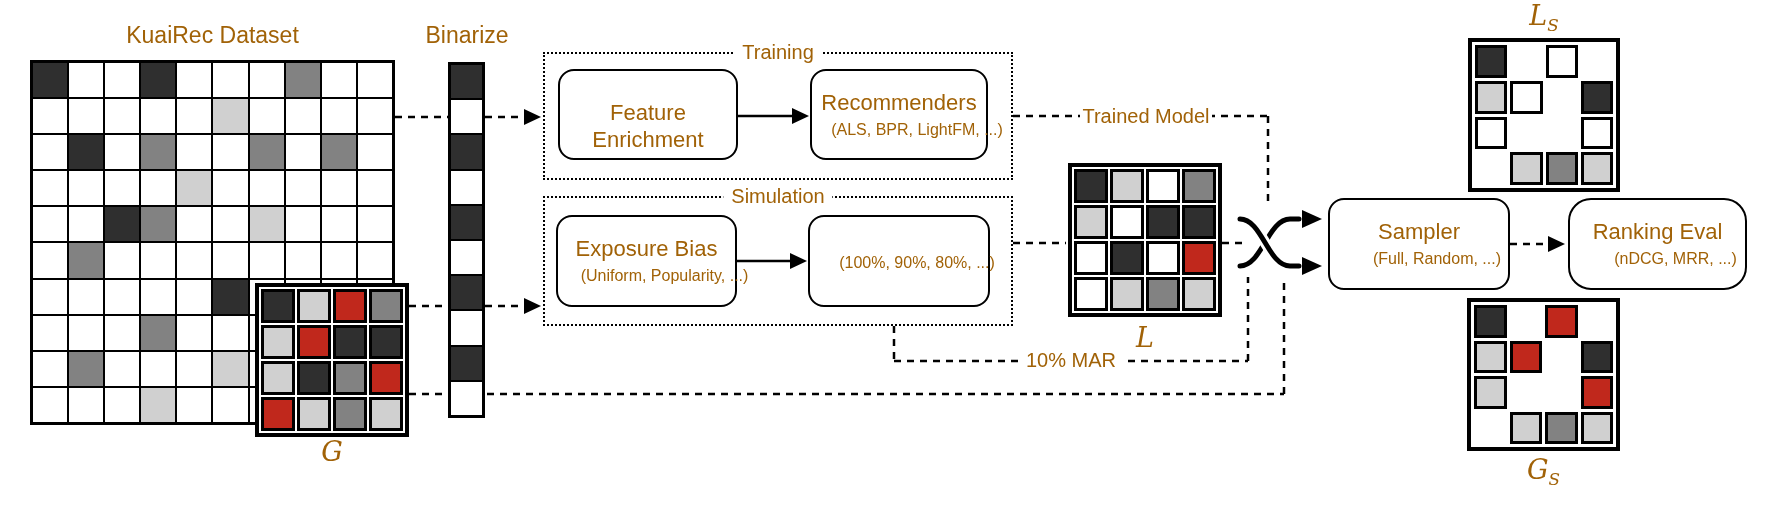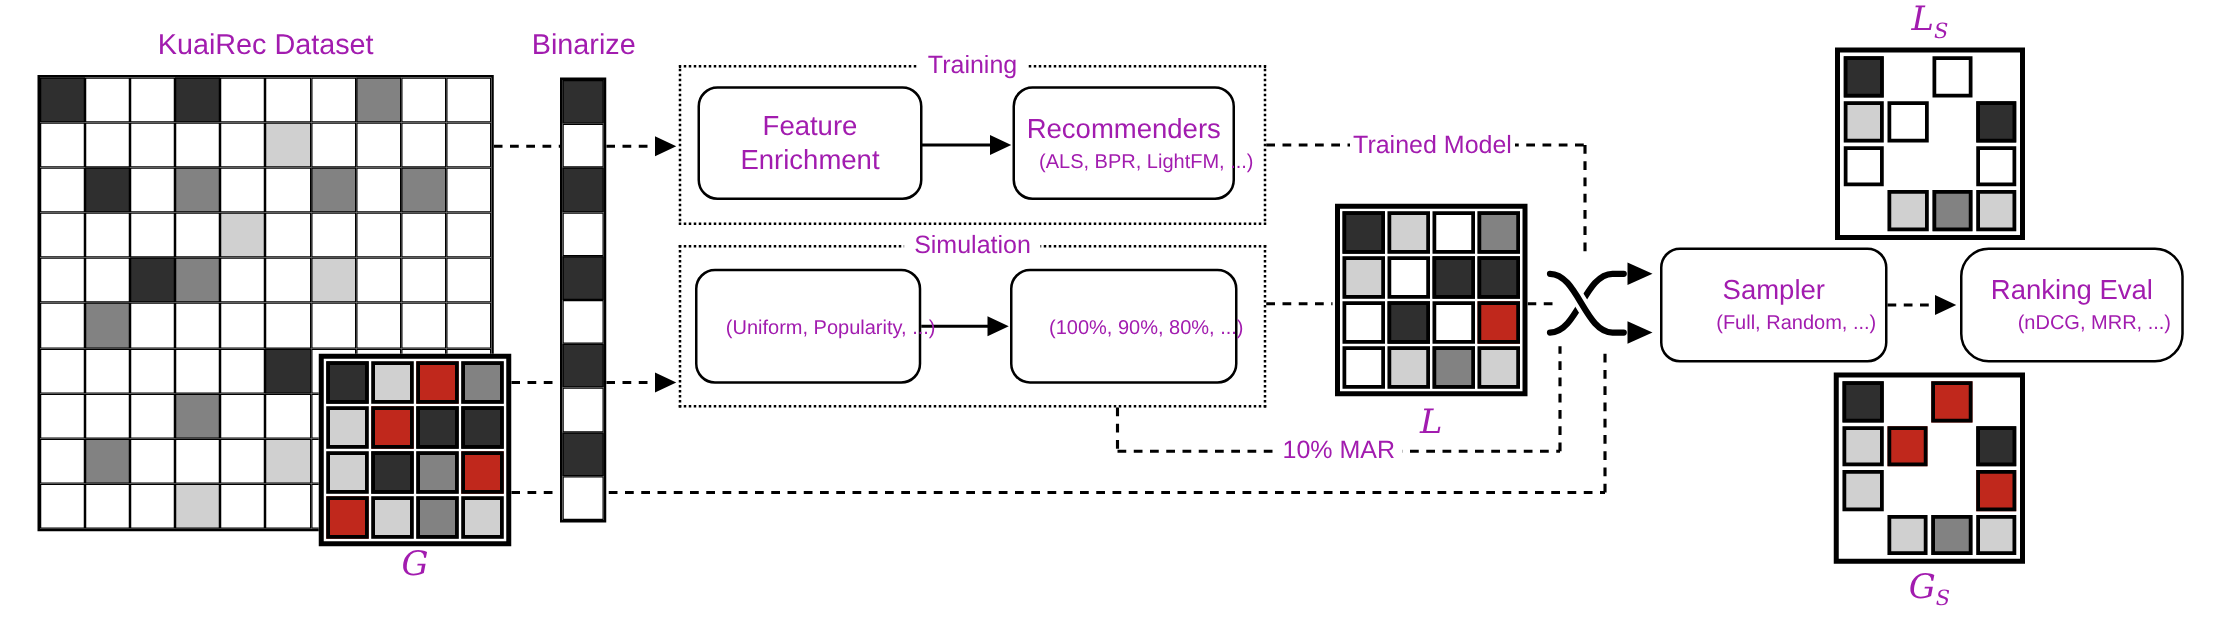--- a/index.html
+++ b/index.html
@@ -1,17 +1,17 @@
 <!DOCTYPE html>
 <html style="--dark: #2f2f2f; --gray: #828282; --light: #d0d0d0; --red: #c0281c;"><head>
 <meta charset="utf-8">
 <style>
   html,body{margin:0;padding:0;background:#fff;}
   #canvas{position:relative;width:1770px;height:510px;background:#fff;overflow:hidden;
-          font-family:"Liberation Sans",sans-serif;color:#a21caf;}
+          font-family:"Liberation Sans",sans-serif;color:#a16207;}
   .abs{position:absolute;}
   .ctr{text-align:center;}
 
   
   .plain-grid{display:grid;border:2px solid #000;background:#fff;box-sizing:border-box;}
   .plain-grid .cell{border:1px solid #000;}
 
   .framed-grid{display:grid;grid-template-columns:repeat(4,1fr);grid-template-rows:repeat(4,1fr);
                border:4px solid #000;background:#fff;padding:2px;gap:2px;box-sizing:border-box;}
   .framed-grid .cell{border:3px solid #000;}
@@ -213,32 +213,33 @@
       <div class="cell cR"></div>
       <div class="cell cL"></div>
       <div class="cell cG"></div>
       <div class="cell cL"></div>
     </div>
   <div class="abs ctr math-label" style="left:255px;top:436px;width:154px;"><span>G</span></div>
 
   <div class="dotted-box" style="left:543px;top:52px;width:470px;height:128px;">
     <span class="dotted-label">Training</span>
   </div>
-  <div class="node" style="left:558px;top:69px;width:180px;height:91px;">
+  <div class="node" style="left:558px;top:69px;width:180px;height:91px;justify-content:flex-end;">
     <div class="box-title">Feature Enrichment</div>
   </div>
   <div class="node" style="left:810px;top:69px;width:178px;height:91px;">
     <div class="box-title">Recommenders</div>
     <div class="box-sub">(ALS, BPR, LightFM, ...)</div>
   </div>
 
   <div class="dotted-box" style="left:543px;top:196px;width:470px;height:130px;">
     <span class="dotted-label">Simulation</span>
   </div>
   <div class="node" style="left:556px;top:215px;width:181px;height:92px;">
+    <div class="box-title">Exposure Bias</div>
     <div class="box-sub">(Uniform, Popularity, ...)</div>
   </div>
   <div class="node" style="left:808px;top:215px;width:182px;height:92px;">
     <div class="box-sub">(100%, 90%, 80%, ...)</div>
   </div>
 
   <div class="abs line-label" style="left:1080px;top:104px;width:132px;height:25px;">Trained Model</div>
   <div class="abs line-label" style="left:1020px;top:348px;width:102px;height:25px;">10% MAR</div>
 
   <div class="abs framed-grid" style="left:1068px;top:163px;width:154px;height:154px;">

